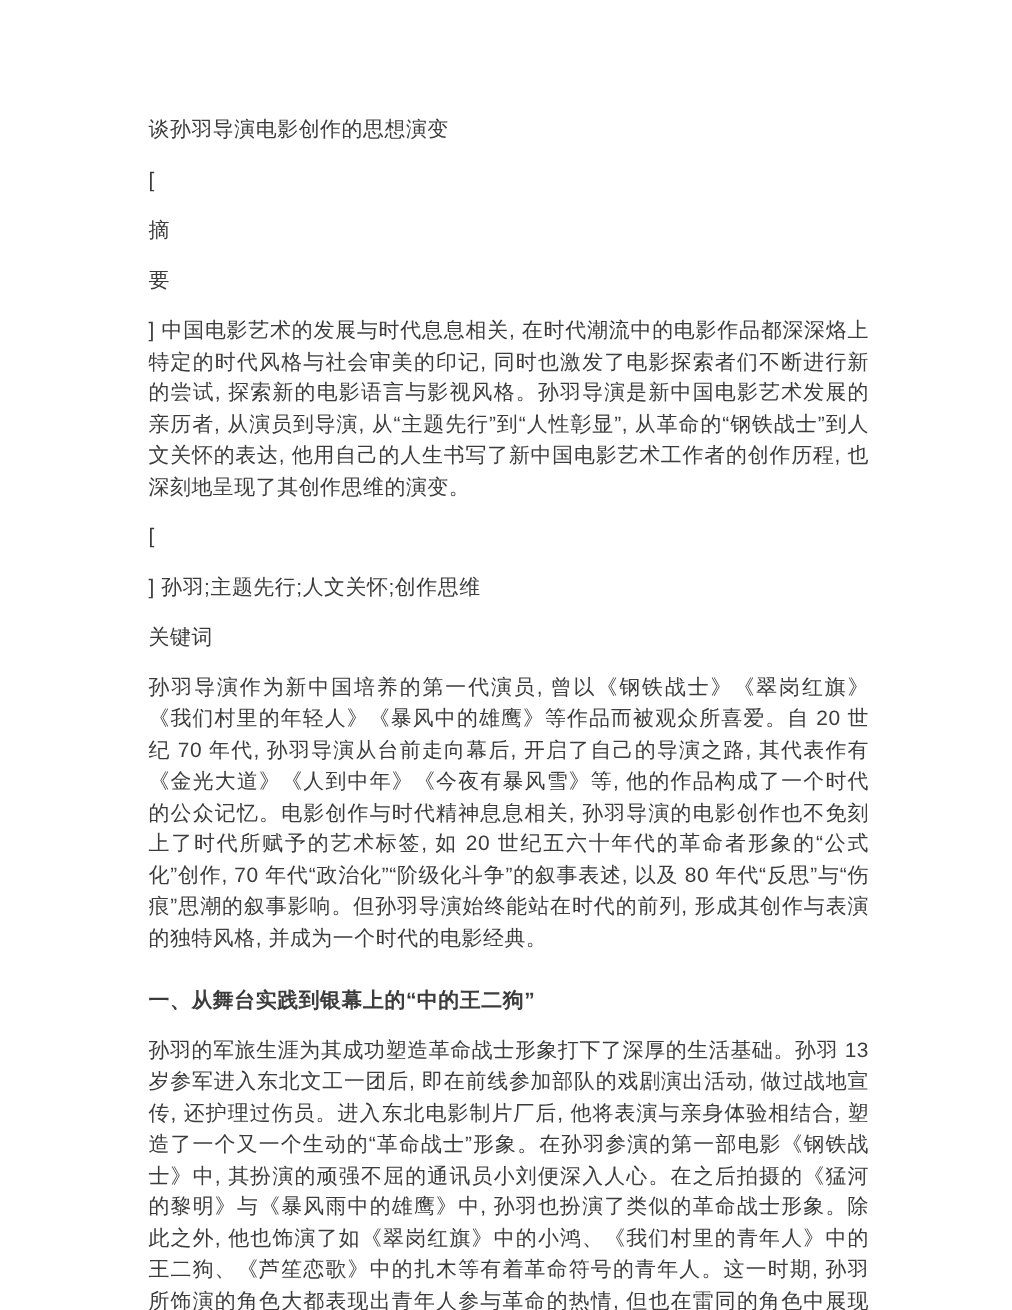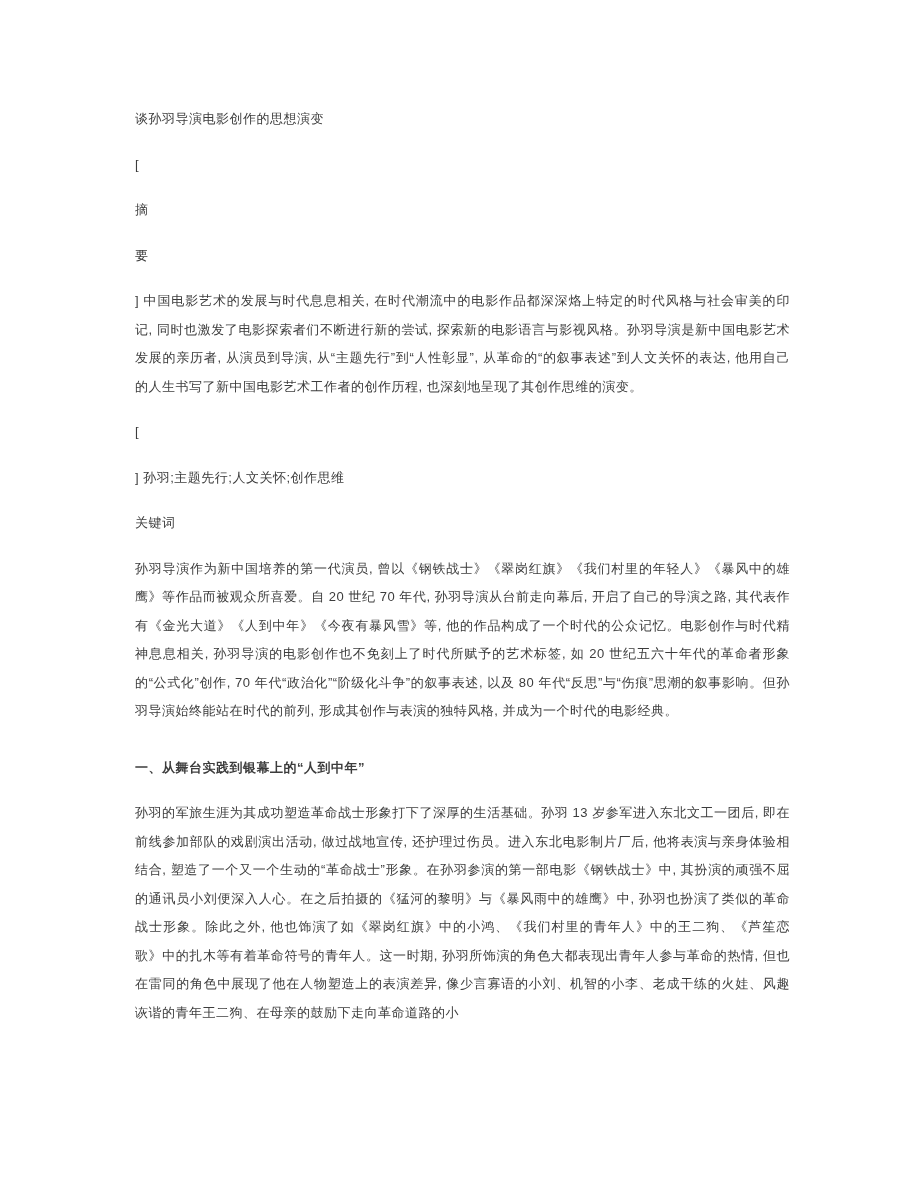--- a/index.html
+++ b/index.html
@@ -16,21 +16,21 @@
   }
   .page {
     box-sizing: border-box;
     width: 920px;
     height: 1191px;
     padding: 105px 130px 0 135px;
     background: #ffffff;
   }
   .page p {
     margin: 0 0 17px 0;
-    font-size: 13px;
+    font-size: 19px;
     line-height: 28.5px;
     letter-spacing: 0.5px;
     word-break: break-all;
   }
   .just {
     text-align: justify;
     text-justify: inter-ideograph;
   }
   .title {
     font-weight: normal;
@@ -42,23 +42,23 @@
 </style>
 </head>
 <body>
 
 <div class="page">
   <p class="title">谈孙羽导演电影创作的思想演变</p>
 
   <p>[</p>
   <p>摘</p>
   <p>要</p>
-  <p class="just">] 中国电影艺术的发展与时代息息相关, 在时代潮流中的电影作品都深深烙上特定的时代风格与社会审美的印记, 同时也激发了电影探索者们不断进行新的尝试, 探索新的电影语言与影视风格。孙羽导演是新中国电影艺术发展的亲历者, 从演员到导演, 从“主题先行”到“人性彰显”, 从革命的“的叙事表述”到人文关怀的表达, 他用自己的人生书写了新中国电影艺术工作者的创作历程, 也深刻地呈现了其创作思维的演变。</p>
+  <p class="just">] 中国电影艺术的发展与时代息息相关, 在时代潮流中的电影作品都深深烙上特定的时代风格与社会审美的印记, 同时也激发了电影探索者们不断进行新的尝试, 探索新的电影语言与影视风格。孙羽导演是新中国电影艺术发展的亲历者, 从演员到导演, 从“主题先行”到“人性彰显”, 从革命的“钢铁战士”到人文关怀的表达, 他用自己的人生书写了新中国电影艺术工作者的创作历程, 也深刻地呈现了其创作思维的演变。</p>
 
   <p>[</p>
   <p>] 孙羽;主题先行;人文关怀;创作思维</p>
   <p>关键词</p>
 
   <p class="just">孙羽导演作为新中国培养的第一代演员, 曾以《钢铁战士》《翠岗红旗》《我们村里的年轻人》《暴风中的雄鹰》等作品而被观众所喜爱。自 20 世纪 70 年代, 孙羽导演从台前走向幕后, 开启了自己的导演之路, 其代表作有《金光大道》《人到中年》《今夜有暴风雪》等, 他的作品构成了一个时代的公众记忆。电影创作与时代精神息息相关, 孙羽导演的电影创作也不免刻上了时代所赋予的艺术标签, 如 20 世纪五六十年代的革命者形象的“公式化”创作, 70 年代“政治化”“阶级化斗争”的叙事表述, 以及 80 年代“反思”与“伤痕”思潮的叙事影响。但孙羽导演始终能站在时代的前列, 形成其创作与表演的独特风格, 并成为一个时代的电影经典。</p>
 
-  <p class="heading">一、从舞台实践到银幕上的“人到中年”</p>
+  <p class="heading">一、从舞台实践到银幕上的“中的王二狗”</p>
   <p class="just">孙羽的军旅生涯为其成功塑造革命战士形象打下了深厚的生活基础。孙羽 13 岁参军进入东北文工一团后, 即在前线参加部队的戏剧演出活动, 做过战地宣传, 还护理过伤员。进入东北电影制片厂后, 他将表演与亲身体验相结合, 塑造了一个又一个生动的“革命战士”形象。在孙羽参演的第一部电影《钢铁战士》中, 其扮演的顽强不屈的通讯员小刘便深入人心。在之后拍摄的《猛河的黎明》与《暴风雨中的雄鹰》中, 孙羽也扮演了类似的革命战士形象。除此之外, 他也饰演了如《翠岗红旗》中的小鸿、《我们村里的青年人》中的王二狗、《芦笙恋歌》中的扎木等有着革命符号的青年人。这一时期, 孙羽所饰演的角色大都表现出青年人参与革命的热情, 但也在雷同的角色中展现了他在人物塑造上的表演差异, 像少言寡语的小刘、机智的小李、老成干练的火娃、风趣诙谐的青年王二狗、在母亲的鼓励下走向革命道路的小</p>
 </div>
 
 </body></html>

